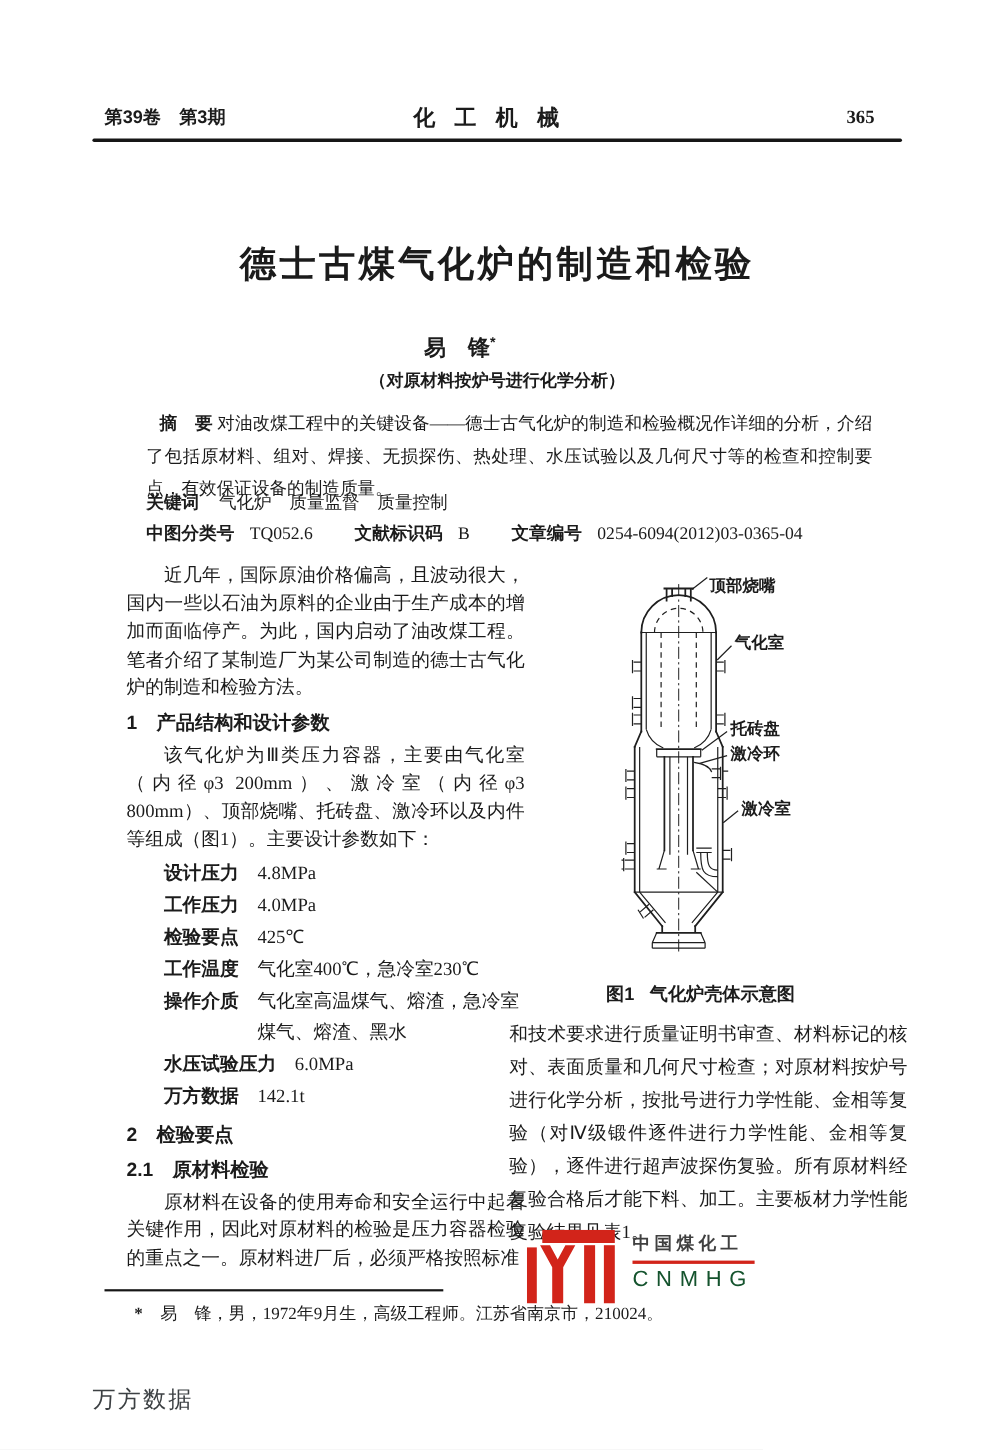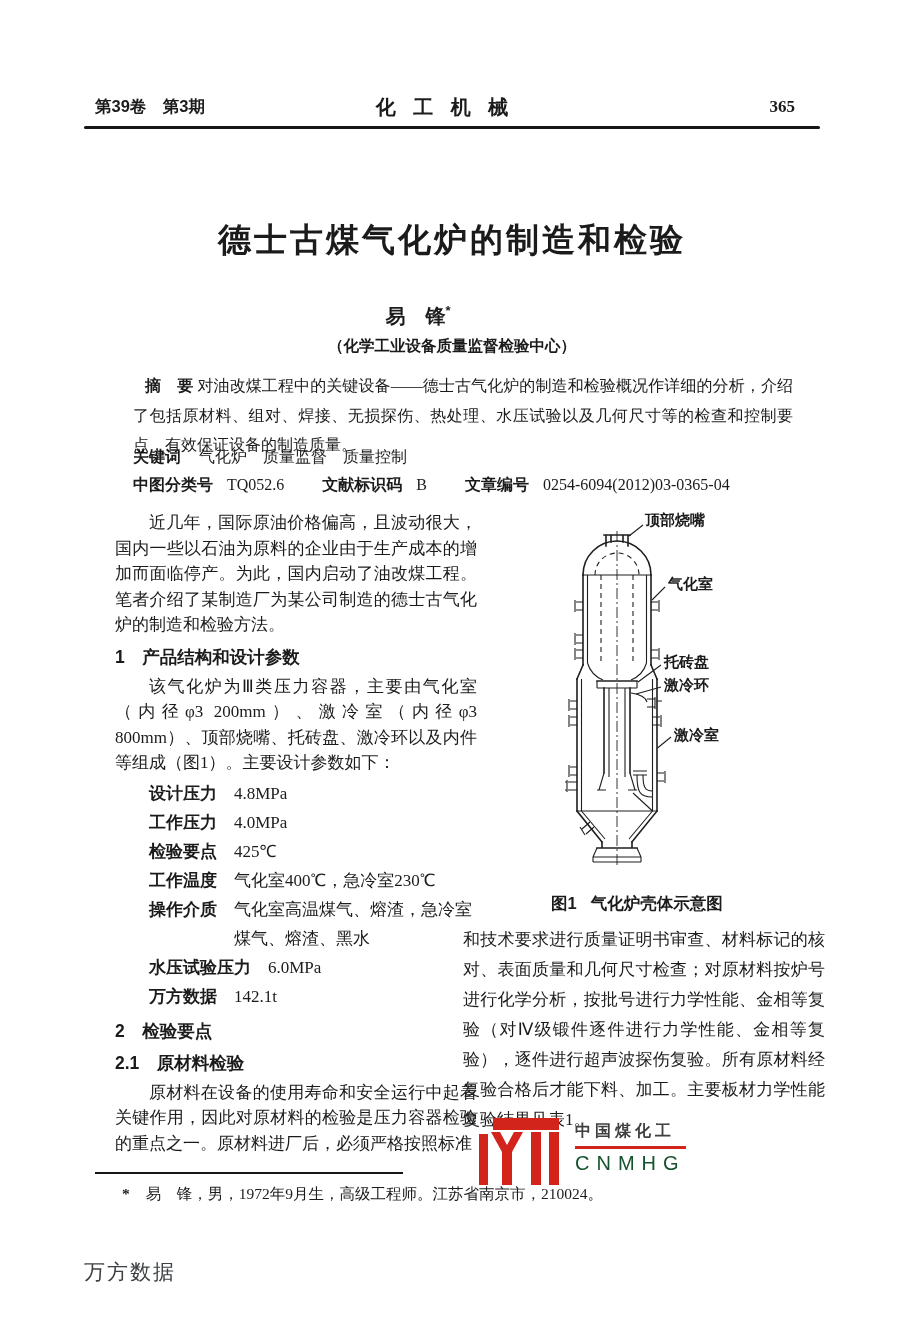--- a/index.html
+++ b/index.html
@@ -76,21 +76,21 @@
     <span class="header-vol">第39卷　第3期</span>
     <span class="header-journal">化 工 机 械</span>
     <span class="header-page">365</span>
   </div>
   <div class="header-rule"></div>
 
   <div class="title">德士古煤气化炉的制造和检验</div>
   <div class="author">
     <span>易　锋</span><sup>*</sup>
   </div>
-  <div class="affiliation">（化学工业设备质量监督检验中心）</div>
+  <div class="affiliation">（对原材料按炉号进行化学分析）</div>
 
   <div class="abstract">
     <span class="lbl">摘　要</span>
     <span>对油改煤工程中的关键设备——德士古气化炉的制造和检验概况作详细的分析，介绍了包括原材料、组对、焊接、无损探伤、热处理、水压试验以及几何尺寸等的检查和控制要点，有效保证设备的制造质量。</span>
   </div>
   <div class="keywords">
     <span class="lbl">关键词</span>
     <span>气化炉　质量监督　质量控制</span>
   </div>
   <div class="classif">
@@ -195,21 +195,21 @@
 
         <path class="ln" d="M53 337 V343 M83 337 V343 M48 343 H88"></path>
         <path class="thin" d="M48 343 L44 352 M88 343 L92 352 M44 352 H92 M44 357 H92 M44 352 V357 M92 352 V357"></path>
 
         <path class="thin" d="M94 20 L80 31"></path>
         <path class="thin" d="M116 82 L103 95"></path>
         <path class="thin" d="M112 160 L89 177"></path>
         <path class="thin" d="M112 182 L87 189"></path>
         <path class="thin" d="M122 232 L108.5 243"></path>
       </svg>
-      <div class="fig-label" style="left:96px;top:6px;">顶部烧嘴</div>
+      <div class="fig-label" style="left:96px;top:18px;">顶部烧嘴</div>
       <div class="fig-label" style="left:119px;top:70px;">气化室</div>
       <div class="fig-label" style="left:115px;top:148px;">托砖盘</div>
       <div class="fig-label" style="left:115px;top:171px;">激冷环</div>
       <div class="fig-label" style="left:125px;top:221px;">激冷室</div>
     </div>
     <div class="fig-caption">
       <span class="num">图1</span><span>气化炉壳体示意图</span>
     </div>
     <p class="para">和技术要求进行质量证明书审查、材料标记的核对、表面质量和几何尺寸检查；对原材料按炉号进行化学分析，按批号进行力学性能、金相等复验（对Ⅳ级锻件逐件进行力学性能、金相等复验），逐件进行超声波探伤复验。所有原材料经复验合格后才能下料、加工。主要板材力学性能复验结果见表1。</p>
   </div>

